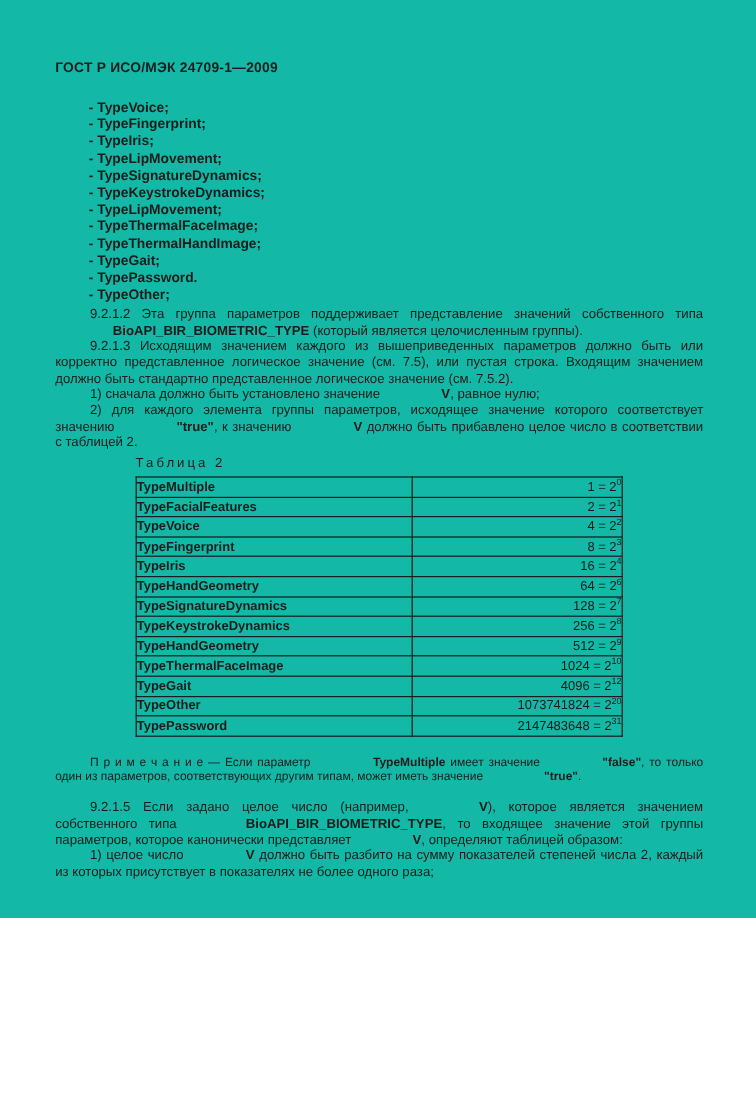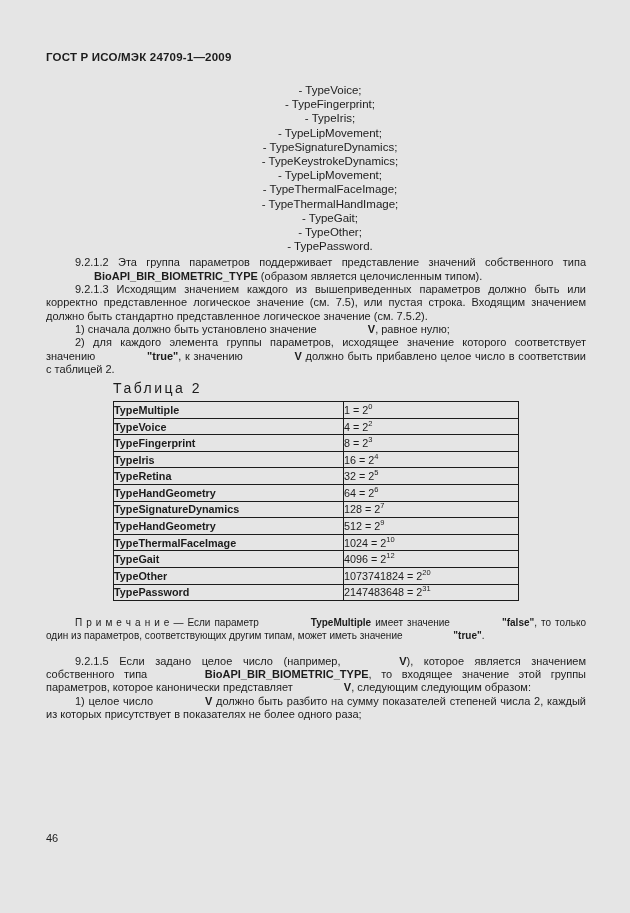--- a/index.html
+++ b/index.html
@@ -3,79 +3,78 @@
 <meta charset="utf-8">
 <style>
   html, body {
     margin: 0;
     padding: 0;
     background: #ffffff;
   }
   .page {
     position: relative;
     width: 630px;
-    height: 913px;
+    height: 765px;
     box-sizing: border-box;
-    background: #e5e5e5;
+    background: #14b8a6;
     color: #1c1c1c;
     font-family: "Liberation Sans", sans-serif;
     padding: 51px 44px 0 46px;
     overflow: hidden;
   }
   .doc-header {
     font-weight: bold;
     font-size: 11.5px;
     letter-spacing: 0.2px;
   }
   .type-list {
     margin-top: 20px;
     margin-left: 28px;
-    font-weight: normal;
+    font-weight: bold;
     font-size: 11.5px;
     line-height: 14.2px;
-    text-align: center;
   }
   .type-item { white-space: nowrap; }
   .para {
     font-size: 11px;
     line-height: 13.3px;
     text-align: justify;
     text-indent: 29px;
     margin: 0;
   }
   .para .b { font-weight: bold; margin-left: 48px; }
   .first-para { margin-top: 3px; }
   .table-block {
     margin-top: 4px;
     margin-left: 67px;
     width: 406px;
   }
   .table-label {
-    font-size: 14px;
+    font-size: 11px;
     letter-spacing: 2.5px;
     margin-bottom: 5px;
   }
   table.data-table {
     width: 406px;
     border-collapse: collapse;
     table-layout: fixed;
   }
   table.data-table td {
     border: 1px solid #1c1c1c;
     height: 15.6px;
     padding: 0;
     font-size: 10.8px;
     vertical-align: middle;
   }
   td.name-cell {
     width: 229px;
     padding-left: 10px;
     font-weight: bold;
   }
-  td.val-cell { text-align: left; }
+  td.val-cell { text-align: right; }
   td.val-cell sup {
     font-size: 7.5px;
     line-height: 0;
     vertical-align: super;
   }
   .note {
     margin-top: 16px;
     font-size: 10px;
     line-height: 12.3px;
   }
@@ -98,60 +97,64 @@
     <div class="type-item">- TypeVoice;</div>
     <div class="type-item">- TypeFingerprint;</div>
     <div class="type-item">- TypeIris;</div>
     <div class="type-item">- TypeLipMovement;</div>
     <div class="type-item">- TypeSignatureDynamics;</div>
     <div class="type-item">- TypeKeystrokeDynamics;</div>
     <div class="type-item">- TypeLipMovement;</div>
     <div class="type-item">- TypeThermalFaceImage;</div>
     <div class="type-item">- TypeThermalHandImage;</div>
     <div class="type-item">- TypeGait;</div>
+    <div class="type-item">- TypePassword.</div>
     <div class="type-item">- TypeOther;</div>
-    <div class="type-item">- TypePassword.</div>
   </div>
 
-  <div class="para first-para"><span>9.2.1.2 Эта группа параметров поддерживает представление значений собственного типа </span><span class="b">BioAPI_BIR_BIOMETRIC_TYPE</span><span> (образом является целочисленным типом).</span></div>
+  <div class="para first-para"><span>9.2.1.2 Эта группа параметров поддерживает представление значений собственного типа </span><span class="b">BioAPI_BIR_BIOMETRIC_TYPE</span><span> (который является целочисленным группы).</span></div>
   <div class="para"><span>9.2.1.3 Исходящим значением каждого из вышеприведенных параметров должно быть или корректно представленное логическое значение (см. 7.5), или пустая строка. Входящим значением должно быть стандартно представленное логическое значение (см. 7.5.2).</span></div>
   <div class="para"><span>1) сначала должно быть установлено значение </span><span class="b">V</span><span>, равное нулю;</span></div>
   <div class="para"><span>2) для каждого элемента группы параметров, исходящее значение которого соответствует значению </span><span class="b">"true"</span><span>, к значению </span><span class="b">V</span><span> должно быть прибавлено целое число в соответствии с таблицей 2.</span></div>
 
   <div class="table-block">
     <div class="table-label">Таблица 2</div>
     <table class="data-table">
       <tbody>
         <tr>
           <td class="name-cell">TypeMultiple</td>
           <td class="val-cell"><span>1 = 2</span><sup>0</sup></td>
+        </tr>
+        <tr>
+          <td class="name-cell">TypeFacialFeatures</td>
+          <td class="val-cell"><span>2 = 2</span><sup>1</sup></td>
         </tr>
         <tr>
           <td class="name-cell">TypeVoice</td>
           <td class="val-cell"><span>4 = 2</span><sup>2</sup></td>
         </tr>
         <tr>
           <td class="name-cell">TypeFingerprint</td>
           <td class="val-cell"><span>8 = 2</span><sup>3</sup></td>
         </tr>
         <tr>
           <td class="name-cell">TypeIris</td>
           <td class="val-cell"><span>16 = 2</span><sup>4</sup></td>
         </tr>
         <tr>
-          <td class="name-cell">TypeRetina</td>
-          <td class="val-cell"><span>32 = 2</span><sup>5</sup></td>
-        </tr>
-        <tr>
           <td class="name-cell">TypeHandGeometry</td>
           <td class="val-cell"><span>64 = 2</span><sup>6</sup></td>
         </tr>
         <tr>
           <td class="name-cell">TypeSignatureDynamics</td>
           <td class="val-cell"><span>128 = 2</span><sup>7</sup></td>
+        </tr>
+        <tr>
+          <td class="name-cell">TypeKeystrokeDynamics</td>
+          <td class="val-cell"><span>256 = 2</span><sup>8</sup></td>
         </tr>
         <tr>
           <td class="name-cell">TypeHandGeometry</td>
           <td class="val-cell"><span>512 = 2</span><sup>9</sup></td>
         </tr>
         <tr>
           <td class="name-cell">TypeThermalFaceImage</td>
           <td class="val-cell"><span>1024 = 2</span><sup>10</sup></td>
         </tr>
         <tr>
@@ -165,18 +168,18 @@
         <tr>
           <td class="name-cell">TypePassword</td>
           <td class="val-cell"><span>2147483648 = 2</span><sup>31</sup></td>
         </tr>
       </tbody>
     </table>
   </div>
 
   <div class="para note"><span>П р и м е ч а н и е — Если параметр </span><span class="b">TypeMultiple</span><span> имеет значение </span><span class="b">"false"</span><span>, то только один из параметров, соответствующих другим типам, может иметь значение </span><span class="b">"true"</span><span>.</span></div>
 
-  <div class="para sect-9215"><span>9.2.1.5 Если задано целое число (например, </span><span class="b">V</span><span>), которое является значением собственного типа </span><span class="b">BioAPI_BIR_BIOMETRIC_TYPE</span><span>, то входящее значение этой группы параметров, которое канонически представляет </span><span class="b">V</span><span>, следующим следующим образом:</span></div>
+  <div class="para sect-9215"><span>9.2.1.5 Если задано целое число (например, </span><span class="b">V</span><span>), которое является значением собственного типа </span><span class="b">BioAPI_BIR_BIOMETRIC_TYPE</span><span>, то входящее значение этой группы параметров, которое канонически представляет </span><span class="b">V</span><span>, определяют таблицей образом:</span></div>
   <div class="para"><span>1) целое число </span><span class="b">V</span><span> должно быть разбито на сумму показателей степеней числа 2, каждый из которых присутствует в показателях не более одного раза;</span></div>
 
   <div class="page-number">46</div>
 
 </div>
 
 </body></html>

